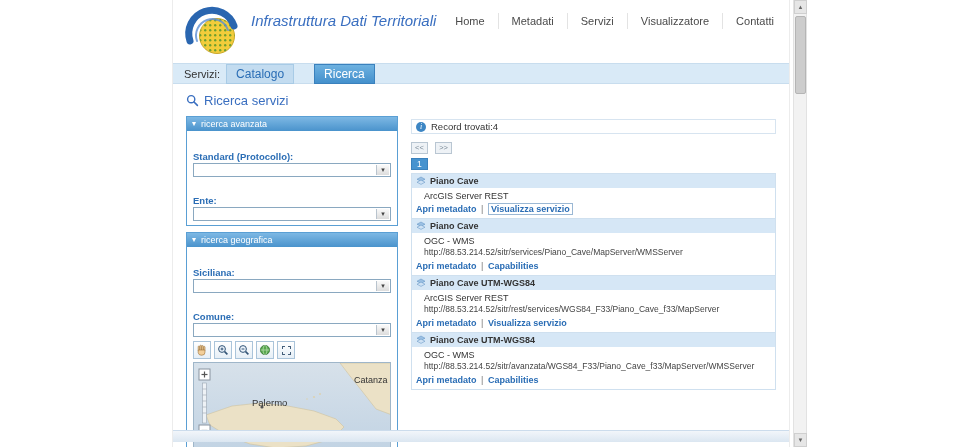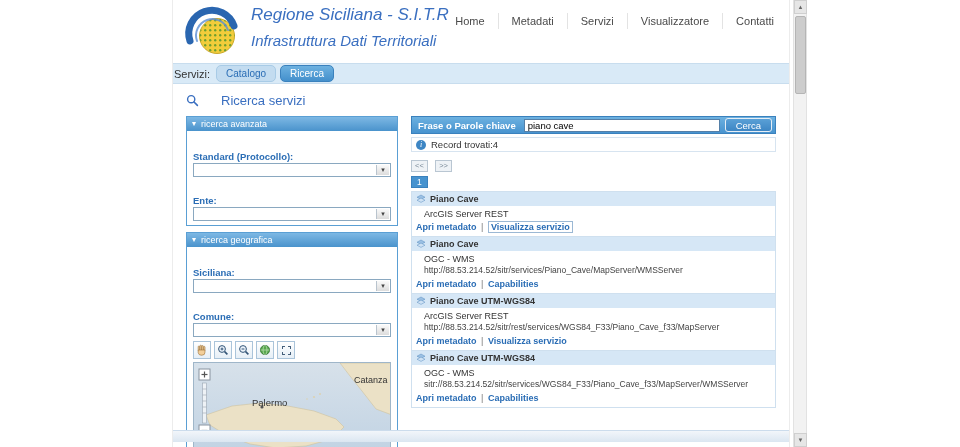--- a/index.html
+++ b/index.html
@@ -14,29 +14,29 @@
   .logo{position:absolute;left:10px;top:3px;width:57px;height:57px;}
   .brand{position:absolute;left:78px;top:5px;color:#3a6fc0;font-style:italic;}
   .brand-t{font-size:17px;}
   .brand-s{font-size:15px;margin-top:7px;}
   .nav{position:absolute;right:2px;top:13px;display:flex;}
   .nav-item{font-size:11px;color:#4a4a4a;padding:2px 13px;border-left:1px solid #e3e3e3;cursor:pointer;white-space:nowrap;}
   .nav-item:first-child{border-left:none;}
 
   
   .tabbar{height:21px;background:#d9eaf7;border-top:1px solid #c8ddee;border-bottom:1px solid #c8ddee;
-          display:flex;align-items:center;padding-left:1px;}
+          display:flex;align-items:center;padding-left:11px;}
   .tabbar-label{font-size:11px;color:#333;margin-right:6px;}
-  .tab{font-size:10px;padding:2px 9px;border-radius:5px;margin-right:4px;cursor:pointer;}
+  .tab{font-size:12px;padding:2px 9px;border-radius:0;margin-right:20px;cursor:pointer;}
   .tab-inactive{background:#c3dcf0;color:#2a6db5;border:1px solid #a8cbe6;}
   .tab-active{background:linear-gradient(#6db1e0,#4490cc);color:#fff;border:1px solid #3a81bd;}
 
   
   .content{padding:5px 13px 0;}
-  .ptitle{display:flex;align-items:center;gap:22px;color:#3a6fc0;font-size:13px;margin:4px 0 8px;}
+  .ptitle{display:flex;align-items:center;gap:5px;color:#3a6fc0;font-size:13px;margin:4px 0 8px;}
   .cols{display:flex;gap:13px;align-items:flex-start;}
   .leftcol{width:212px;flex:none;}
   .rightcol{flex:1;min-width:0;}
 
   
   .panel{border:1px solid #5a9fd4;margin-bottom:6px;background:#fff;}
   .phead{background:linear-gradient(#7db8e4,#4a93cc);color:#fff;font-size:9px;padding:2px 5px;
          display:flex;align-items:center;gap:5px;cursor:pointer;height:14px;}
   .tri{font-size:8px;line-height:1;}
   .pbody{padding:2px 6px 4px;}
@@ -121,21 +121,20 @@
             <circle cx="2.2" cy="2.2" r="1.2" fill="#6f9e2f"></circle>
           </pattern>
         </defs>
         <circle cx="34" cy="33" r="17.5" fill="#f2cd3a" stroke="#caa82e" stroke-width="1"></circle>
         <circle cx="34" cy="33" r="17.5" fill="url(#dots)"></circle>
         <path d="M7 38 A 23 23 0 1 1 51 23" fill="none" stroke="#2a66b0" stroke-width="7" stroke-linecap="round"></path>
         <path d="M14 38 A 16 16 0 1 1 45 27" fill="none" stroke="#5b8fd4" stroke-width="2" stroke-linecap="round" opacity="0.8"></path>
       </svg>
     </div>
     <div class="brand">
-      <div class="brand-t">Regione Siciliana - S.I.T.R</div>
       <div class="brand-s">Infrastruttura Dati Territoriali</div>
     </div>
     <div class="nav">
       <div class="nav-item">Home</div>
       <div class="nav-item">Metadati</div>
       <div class="nav-item">Servizi</div>
       <div class="nav-item">Visualizzatore</div>
       <div class="nav-item">Contatti</div>
     </div>
   </div>
@@ -265,25 +264,20 @@
               <span class="maplabel lbl-catanzaro">Catanza</span>
               <span class="maplabel lbl-malta">MALTA</span>
               <span class="maplabel lbl-sea">Mediter</span>
             </div>
           </div>
         </div>
       </div>
 
       <div class="rightcol">
 
-        <div class="search-row">
-          <span class="search-label">Frase o Parole chiave</span>
-          <input class="search-input" type="text" value="piano cave" style="">
-          <button class="search-btn">Cerca</button>
-        </div>
 
         <div class="records-row">
           <span class="info-ic">i</span>
           <span>Record trovati:4</span>
         </div>
 
         <div class="pagination">
           <div class="pg-row">
             <span class="pg-btn">&lt;&lt;</span>
             <span class="pg-btn">&gt;&gt;</span>
@@ -354,21 +348,21 @@
           <div class="result">
             <div class="rhead">
               <svg width="10" height="10" viewBox="0 0 10 10">
                 <polygon points="5,1 9,3.2 5,5.4 1,3.2" fill="#9cc1e4" stroke="#5b8fc0" stroke-width="0.5"></polygon>
                 <polygon points="5,4 9,6.2 5,8.4 1,6.2" fill="#cfe2f4" stroke="#5b8fc0" stroke-width="0.5"></polygon>
               </svg>
               <span>Piano Cave UTM-WGS84</span>
             </div>
             <div class="rbody">
               <div class="rtype">OGC - WMS</div>
-              <div class="rurl">sitr://88.53.214.52/sitr/services/WGS84_F33/Piano_Cave_f33/MapServer/WMSServer</div>
+              <div class="rurl">http://88.53.214.52/sitr/avanzata/WGS84_F33/Piano_Cave_f33/MapServer/WMSServer</div>
             </div>
             <div class="rlinks">
               <span class="rlink">Apri metadato</span>
               <span class="sep">|</span>
               <span class="rlink">Capabilities</span>
             </div>
           </div>
 
         </div>
       </div>

